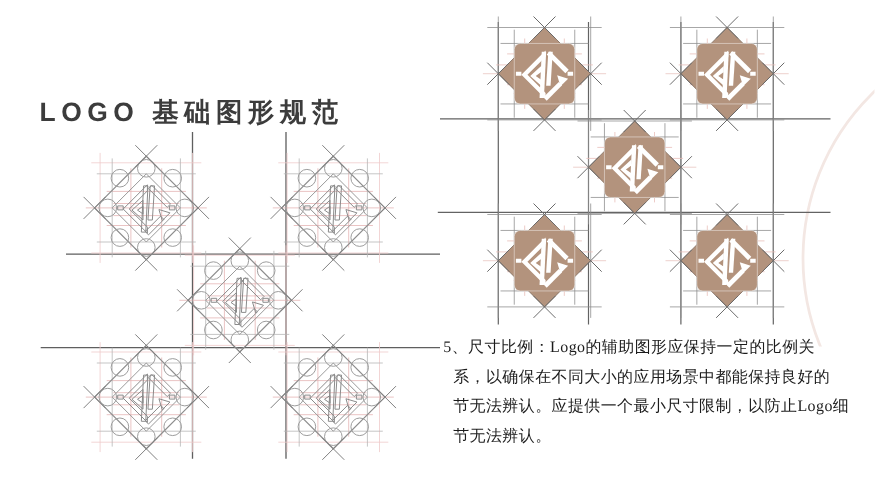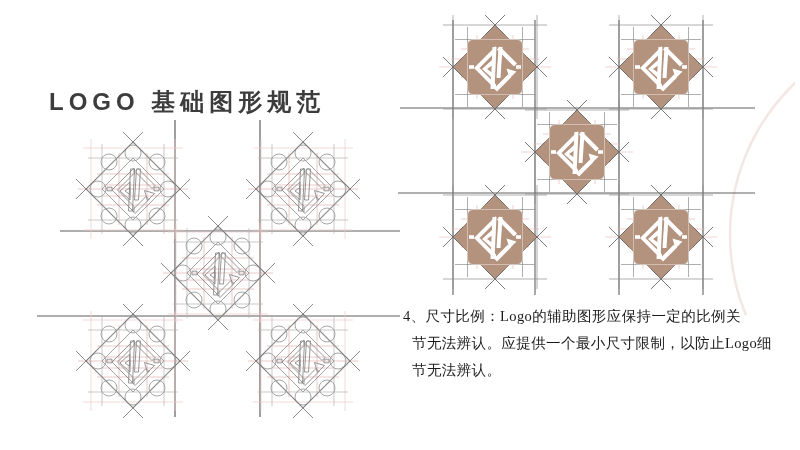--- a/index.html
+++ b/index.html
@@ -1,21 +1,21 @@
 <!DOCTYPE html>
 <html style="--tan: #b3937d;"><head>
 <meta charset="utf-8">
 <style>
   html,body{margin:0;padding:0;background:#e8e8e8;}
   .slide{
     position:relative;width:800px;height:450px;background:#ffffff;
     overflow:hidden;font-family:"Liberation Sans","DejaVu Sans",sans-serif;
   }
   .title{
-    position:absolute;left:49px;top:86px;margin:0;
+    position:absolute;left:36px;top:86px;margin:0;
     font-size:24px;font-weight:700;color:#3c3c3c;letter-spacing:5px;
     font-family:"Liberation Sans","DejaVu Sans",sans-serif;
   }
   .figure{position:absolute;}
   .fig-left{left:18px;top:112px;}
   .fig-right{left:395px;top:5px;}
   .paragraph{
     position:absolute;left:403px;top:303px;width:372px;
     font-family:"Liberation Serif","DejaVu Serif",serif;
     font-size:14.5px;line-height:27px;color:#1c1c1c;letter-spacing:0.4px;
@@ -113,18 +113,19 @@
       <path d="M5,103 H360 M3,188 H360 M58,15 V290 M140,15 V290 M224,15 V290 M308,15 V290"></path>
     </g>
     <use href="#unitF" transform="translate(100,62)"></use>
     <use href="#unitF" transform="translate(266,62)"></use>
     <use href="#unitF" transform="translate(182,147)"></use>
     <use href="#unitF" transform="translate(100,232)"></use>
     <use href="#unitF" transform="translate(266,232)"></use>
   </svg>
 
   <div class="paragraph">
-    <div class="line">4、尺寸比例：Logo的辅助图形应保持一定的比例关</div>
+    <div class="line">5、尺寸比例：Logo的辅助图形应保持一定的比例关</div>
+    <div class="line cont">系，以确保在不同大小的应用场景中都能保持良好的</div>
     <div class="line cont">节无法辨认。应提供一个最小尺寸限制，以防止Logo细</div>
     <div class="line cont">节无法辨认。</div>
   </div>
 
 </div>
 
 </body></html>

